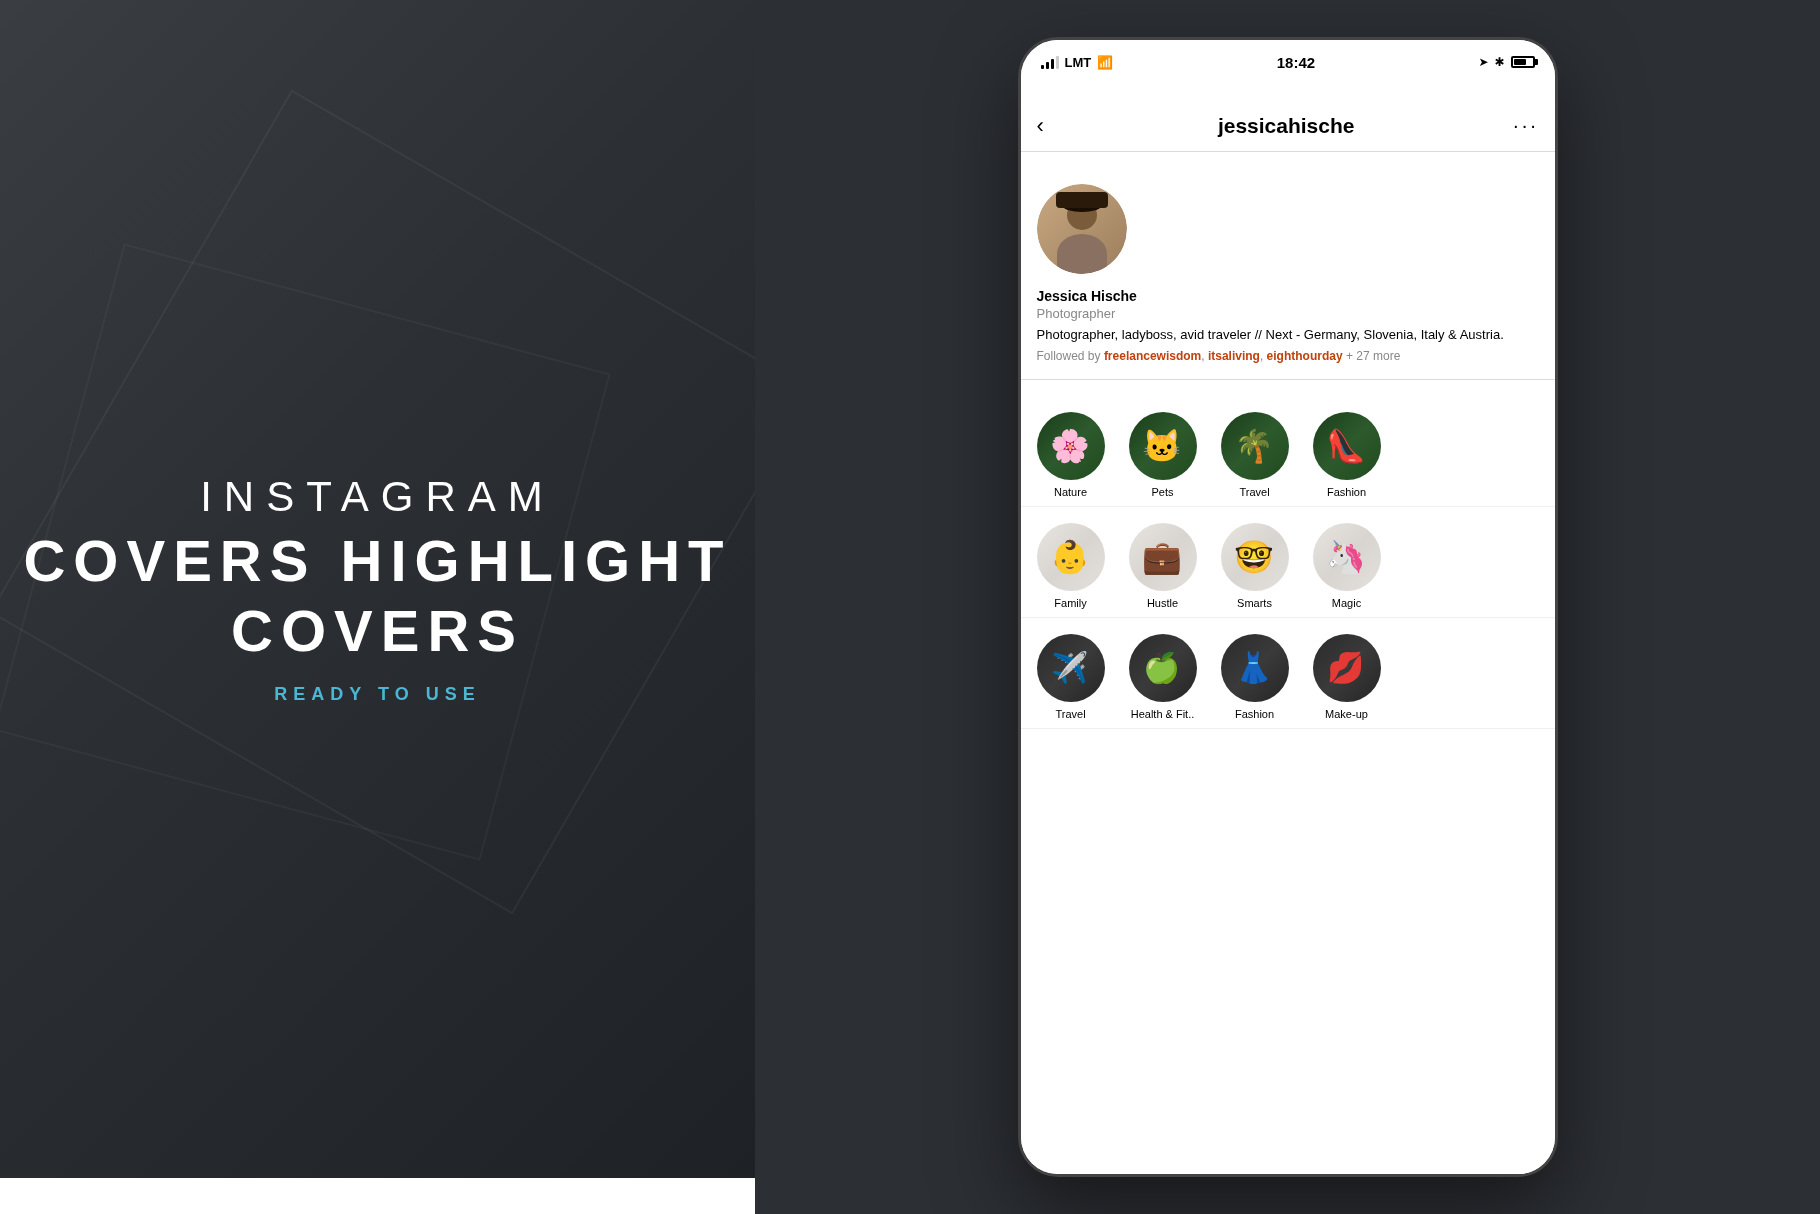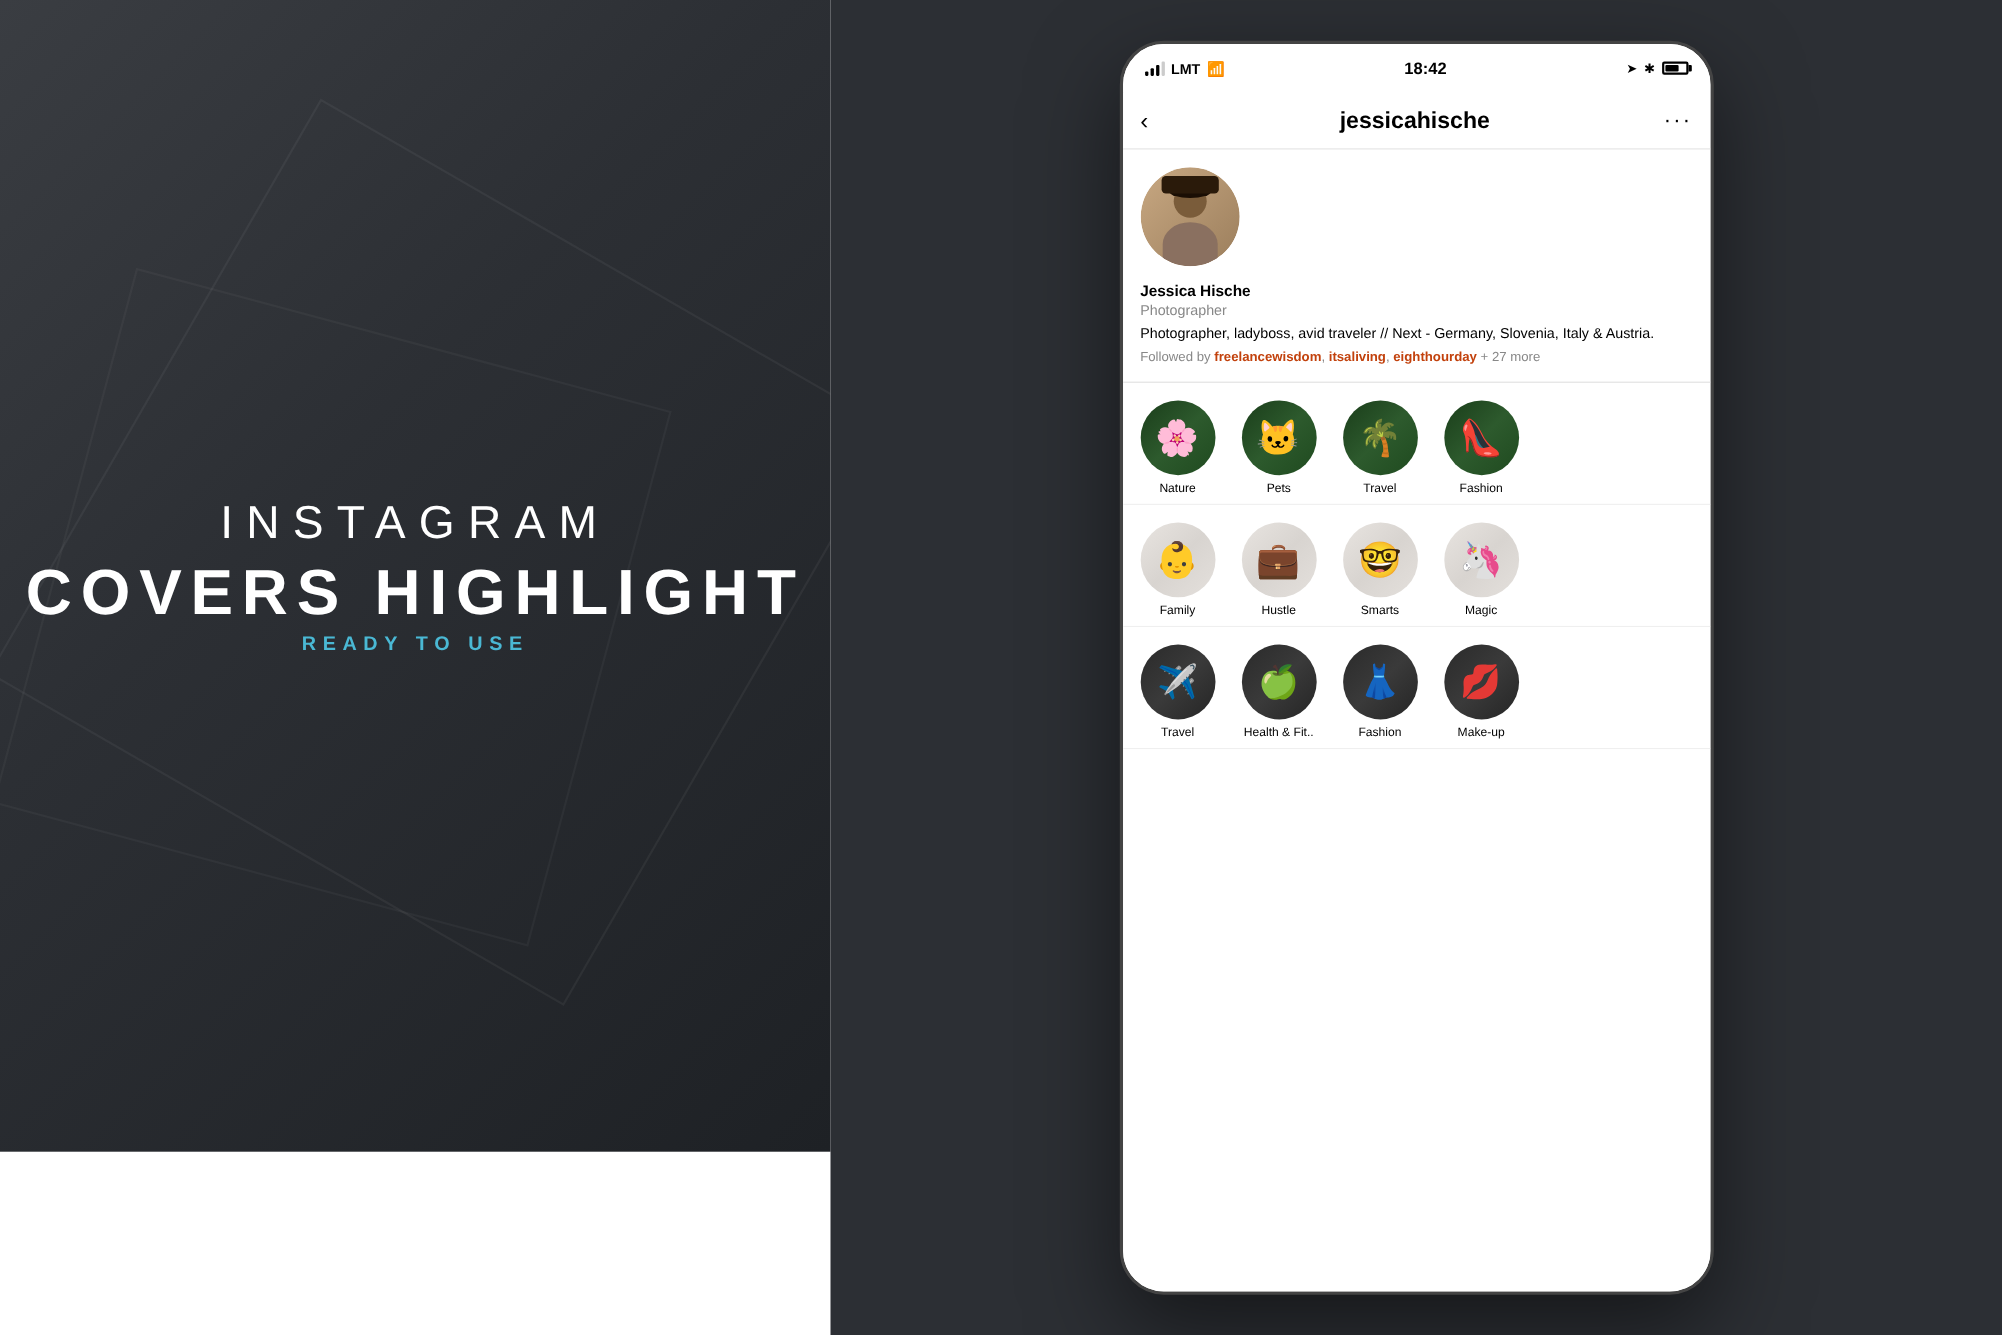--- a/index.html
+++ b/index.html
@@ -7,21 +7,21 @@
       width: 1820px;
       height: 1214px;
       overflow: hidden;
       font-family: -apple-system, BlinkMacSystemFont, 'Segoe UI', sans-serif;
       display: flex;
     }
 
     
     .left-panel {
       width: 755px;
-      height: 1047px;
+      height: 1178px;
       background: linear-gradient(135deg, #3a3d42 0%, #2c2f34 40%, #1e2125 100%);
       display: flex;
       flex-direction: column;
       align-items: center;
       justify-content: center;
       position: relative;
       overflow: hidden;
     }
     .left-panel::before {
       content: '';
@@ -90,20 +90,21 @@
     .phone {
       width: 540px;
       height: 1140px;
       background: #fff;
       border-radius: 40px;
       box-shadow: 0 30px 80px rgba(0,0,0,0.5);
       overflow: hidden;
       display: flex;
       flex-direction: column;
       border: 3px solid #444;
+      gap: 16px;
     }
 
     
     .status-bar {
       height: 44px;
       background: #fff;
       display: flex;
       align-items: center;
       justify-content: space-between;
       padding: 0 20px;
@@ -382,20 +383,21 @@
 
     .highlights-container::-webkit-scrollbar { display: none; }
   </style>
 </head>
 <body>
 
 <div class="left-panel">
   <div class="left-content">
     <div class="left-title-top">INSTAGRAM</div>
     <div class="left-title-mid">COVERS HIGHLIGHT</div>
+    <div class="left-title-bot">COVERS</div>
     <div class="left-subtitle">READY TO USE</div>
   </div>
 </div>
 
 <div class="right-panel">
   <div class="phone">
 
     <div class="status-bar">
       <div class="status-left">
         <div class="signal-bars">

